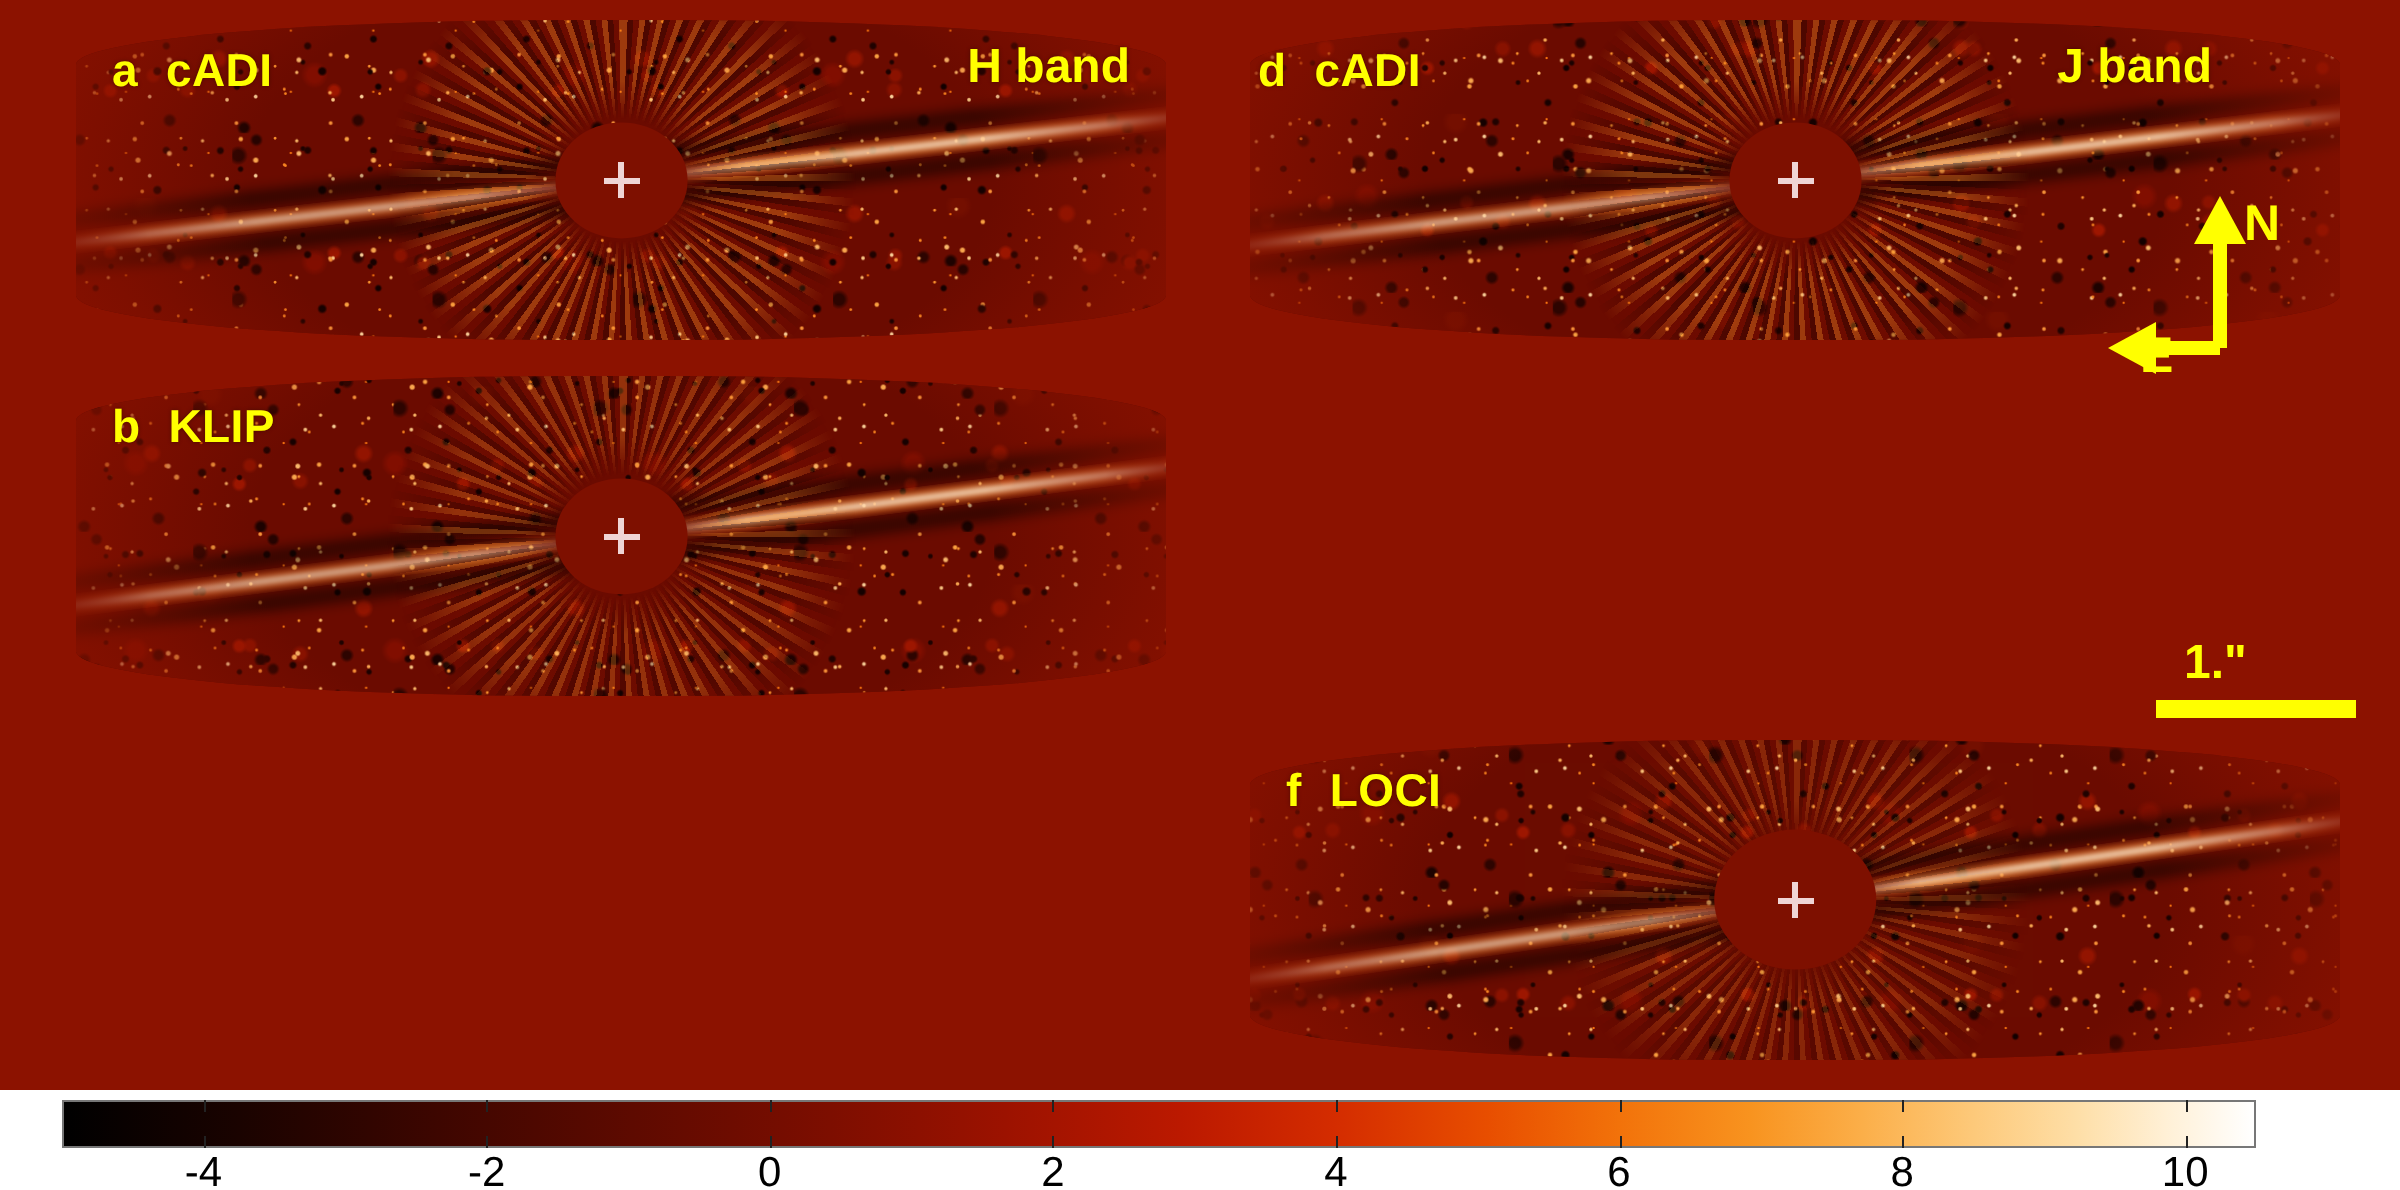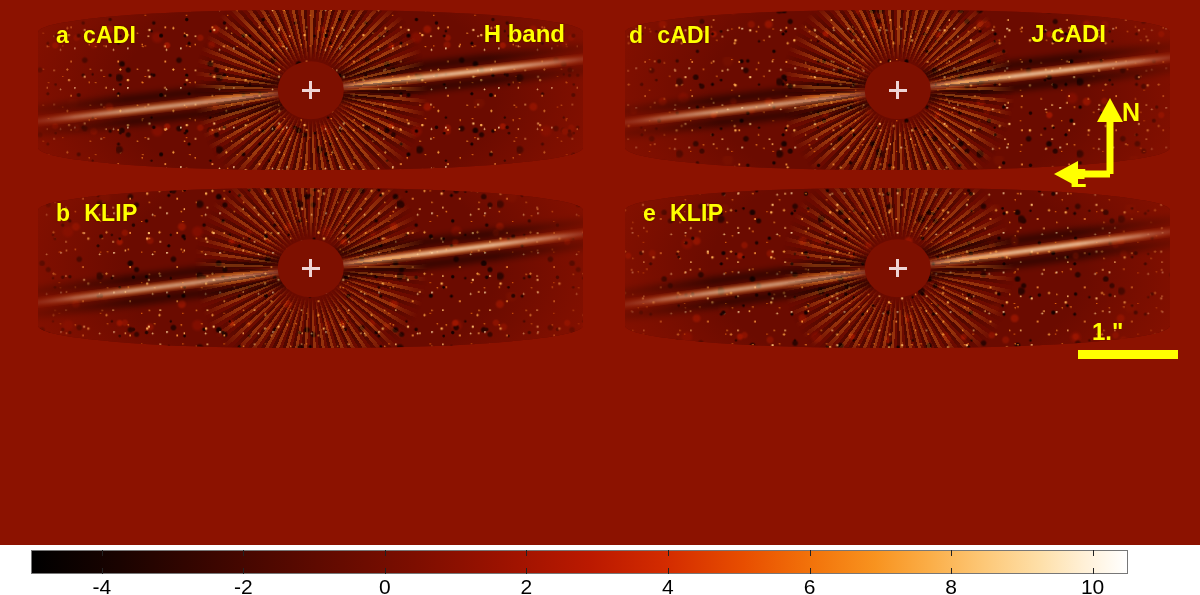--- a/index.html
+++ b/index.html
@@ -291,41 +291,41 @@
           <div class="lobe right"></div>
         </div>
         <div class="speckles"></div>
         <div class="mask"></div>
         <div class="star-cross"></div>
         <div class="vignette"></div>
       </div>
       <div class="ptag" style="left:4px;top:14px;">
         <span class="letter">d</span><span>cADI</span>
       </div>
-      <div class="band" style="right:64px;top:12px;">J cADI</div>
-    </div>
-
-    <div class="panel" style="left:625px;top:188px;width:545px;height:160px;">
+      <div class="band" style="right:64px;top:12px;">J band</div>
+    </div>
+
+
+    <div class="panel" style="left:625px;top:370px;width:545px;height:160px;">
       <div class="field">
-        <div class="noise" style="background-position:44% 33%;"></div>
-        <div class="darklane" style="transform:translate(-50%,-50%) rotate(-7.6deg);"></div>
-        <div class="disk" style="transform:translate(-50%,-50%) rotate(-7.6deg);">
+        <div class="noise" style="background-position:72% 11%;"></div>
+        <div class="darklane" style="transform:translate(-50%,-50%) rotate(-8.2deg);"></div>
+        <div class="disk" style="transform:translate(-50%,-50%) rotate(-8.2deg);">
           <div class="lobe left"></div>
           <div class="lobe right"></div>
         </div>
-        <div class="speckles" style="opacity:.7;"></div>
-        <div class="mask"></div>
+        <div class="speckles" style="opacity:.5;"></div>
+        <div class="mask" style="width:15%;height:44%;"></div>
         <div class="star-cross"></div>
         <div class="vignette"></div>
       </div>
       <div class="ptag" style="left:18px;top:14px;">
-        <span class="letter">e</span><span>KLIP</span>
-      </div>
-    </div>
-
+        <span class="letter">f</span><span>LOCI</span>
+      </div>
+    </div>
 
     <div id="compass">
       <svg width="120" height="110" viewBox="0 0 120 110">
         <g stroke="#ffff00" stroke-width="7" fill="#ffff00" stroke-linecap="butt">
           <line x1="62" y1="88" x2="62" y2="28"></line>
           <polygon points="62,12 75,36 49,36" stroke="none"></polygon>
           <line x1="62" y1="88" x2="22" y2="88"></line>
           <polygon points="6,88 30,101 30,75" stroke="none"></polygon>
         </g>
       </svg>

